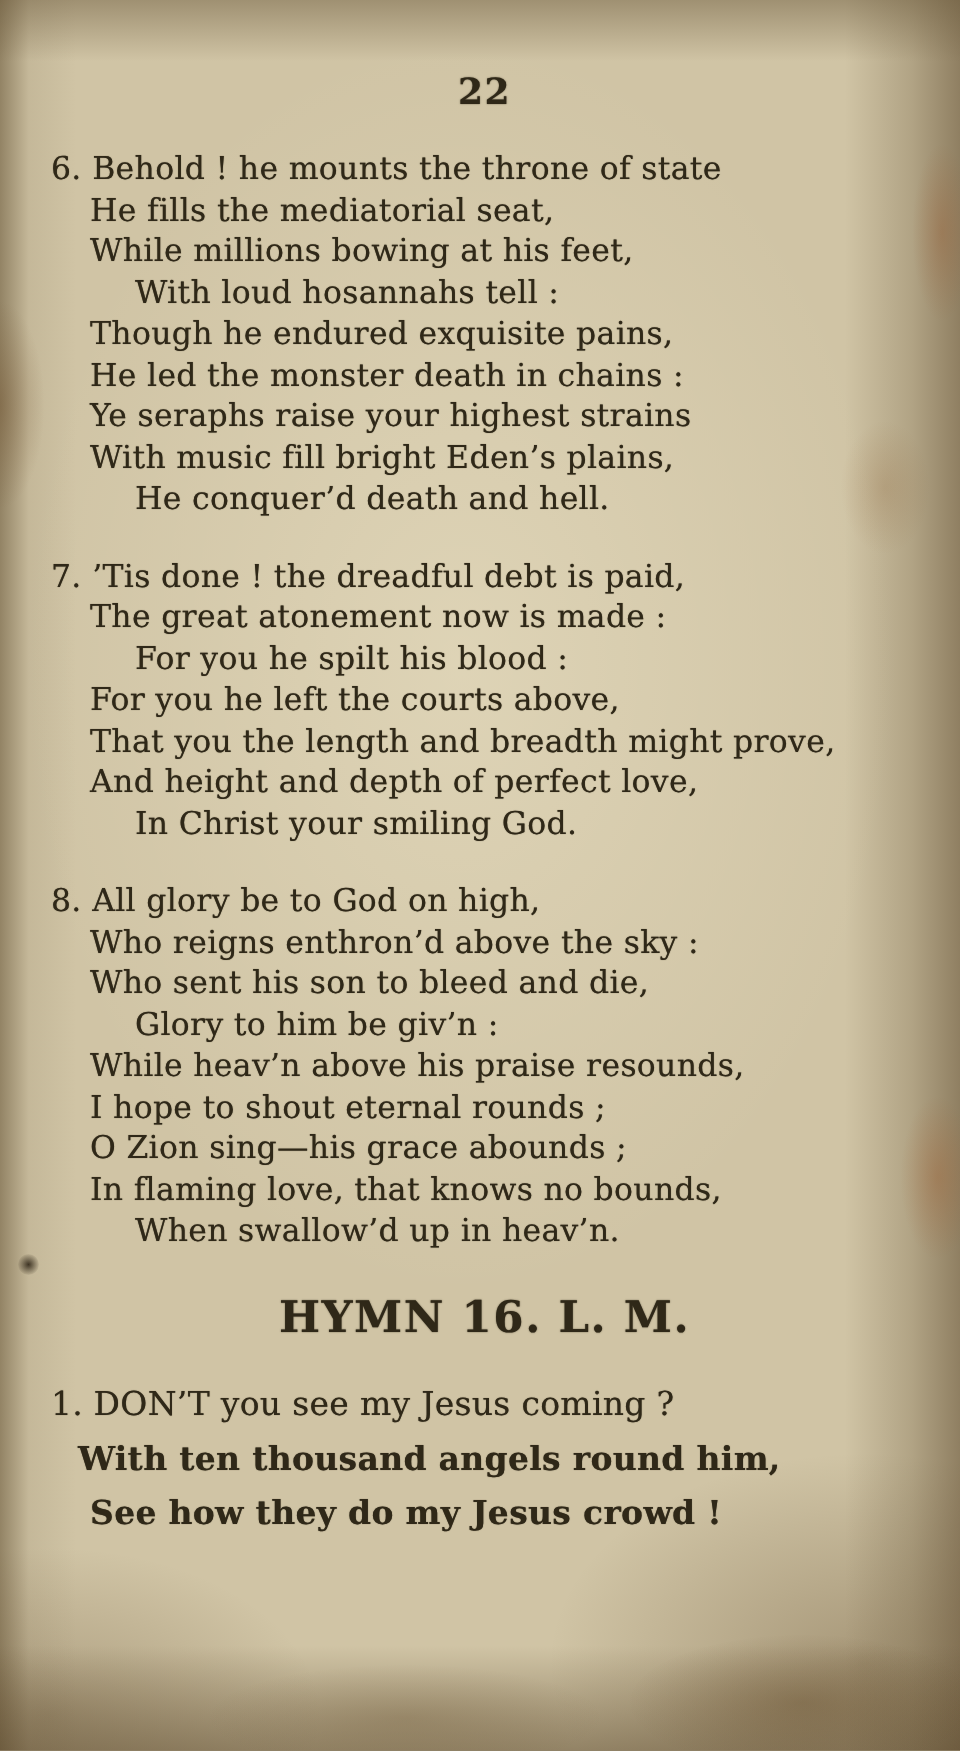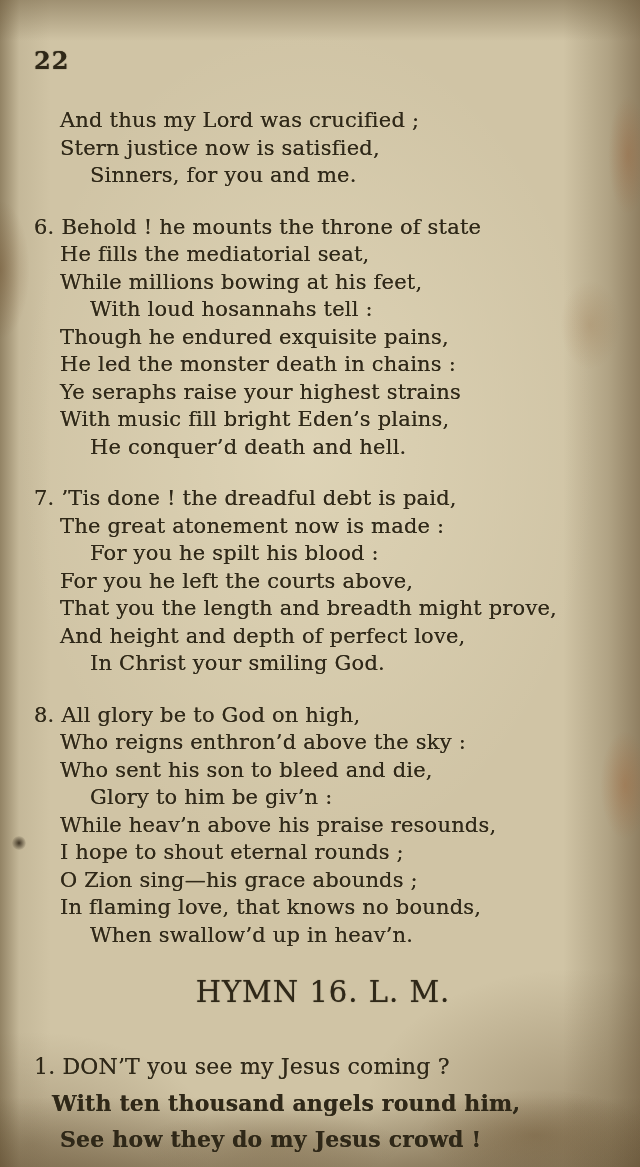--- a/index.html
+++ b/index.html
@@ -34,46 +34,46 @@
   .s5 { left: 420px; top: 1090px; width: 230px; height: 90px; background: radial-gradient(ellipse, rgba(96,70,36,0.35), rgba(96,70,36,0) 72%); }
   .s6 { left: 140px; top: 1110px; width: 260px; height: 70px; background: radial-gradient(ellipse, rgba(100,76,42,0.22), rgba(100,76,42,0) 72%); }
   .s7 { left: 560px; top: 280px; width: 60px; height: 90px; background: radial-gradient(ellipse, rgba(140,96,52,0.22), rgba(140,96,52,0) 70%); }
 
   .content {
     position: relative;
     padding: 46px 28px 0 34px;
     z-index: 2;
   }
   .page-number {
-    text-align: left;
+    text-align: center;
     font-weight: bold;
     font-size: 24px;
     letter-spacing: 1px;
-    margin-bottom: 32px;
+    margin-bottom: 4px;
     text-shadow: 0 0 1px rgba(47,40,24,0.8);
   }
   .stanza {
     margin-bottom: 15px;
     font-size: 21px;
     line-height: 27.5px;
     letter-spacing: 0.2px;
     text-shadow: 0 0 0.6px rgba(47,40,24,0.75);
   }
   .line { padding-left: 26px; }
   .line.first { padding-left: 0; margin-top: 24px; }
   .line.indent { padding-left: 56px; }
   .line.outdent { padding-left: 2px; margin-left: 16px; }
   .line.bold { font-weight: bold; }
   .num { margin-right: 7px; }
   .hymn-heading {
     text-align: center;
-    font-weight: normal;
+    font-weight: bold;
     font-size: 29px;
     letter-spacing: 1px;
-    margin: 26px 0 40px 0;
+    margin: 26px 0 24px 0;
     text-shadow: 0 0 1px rgba(47,40,24,0.8);
   }
   .stanza.spacious {
     font-size: 22px;
     line-height: 36px;
   }
 </style>
 </head>
 <body>
 
@@ -82,25 +82,20 @@
   <div class="stain s2"></div>
   <div class="stain s3"></div>
   <div class="stain s4"></div>
   <div class="stain s5"></div>
   <div class="stain s6"></div>
   <div class="stain s7"></div>
 
   <div class="content">
     <div class="page-number">22</div>
     <div>
-        <div class="stanza">
-          <div class="line">And thus my Lord was crucified ;</div>
-          <div class="line">Stern justice now is satisfied,</div>
-          <div class="line indent">Sinners, for you and me.</div>
-        </div>
         <div class="stanza">
           <div class="line first"><span class="num">6.</span><span>Behold ! he mounts the throne of state</span></div>
           <div class="line">He fills the mediatorial seat,</div>
           <div class="line">While millions bowing at his feet,</div>
           <div class="line indent">With loud hosannahs tell :</div>
           <div class="line">Though he endured exquisite pains,</div>
           <div class="line">He led the monster death in chains :</div>
           <div class="line">Ye seraphs raise your highest strains</div>
           <div class="line">With music fill bright Eden’s plains,</div>
           <div class="line indent">He conquer’d death and hell.</div>

